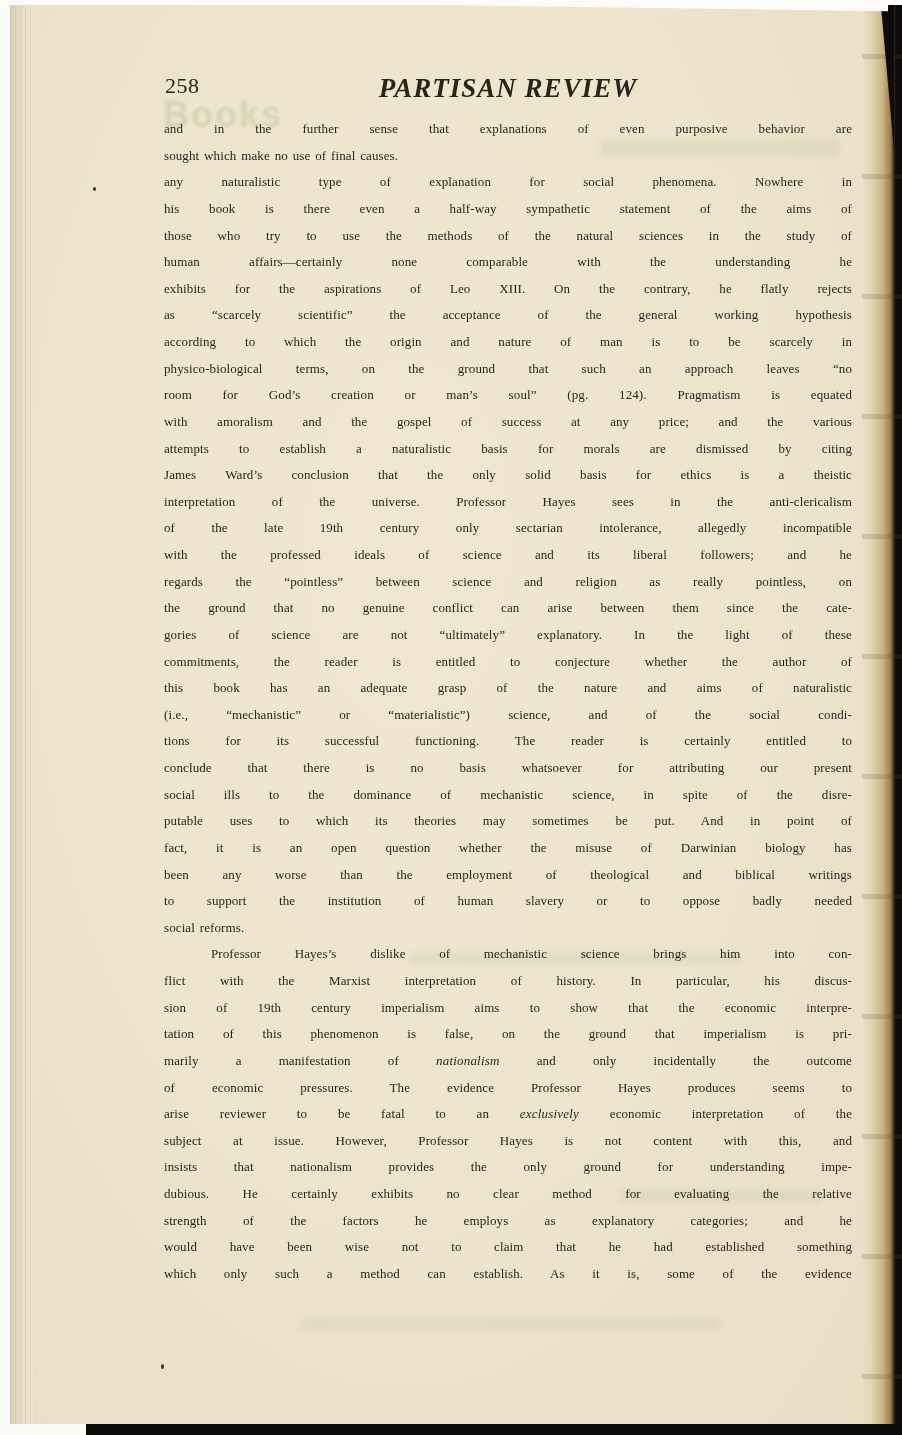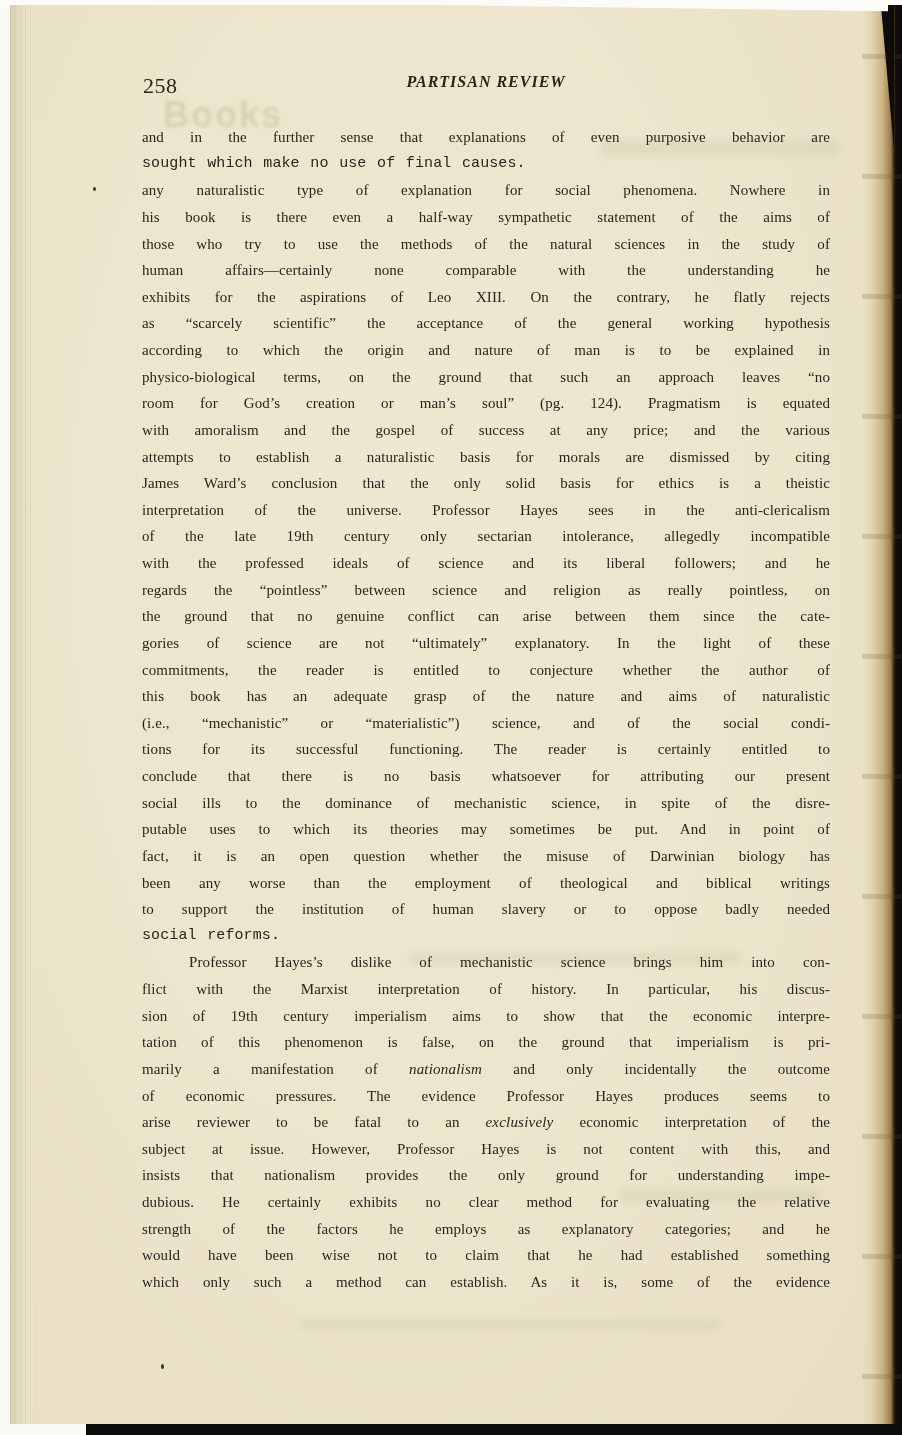--- a/index.html
+++ b/index.html
@@ -35,38 +35,38 @@
   
   .edge-top { position:absolute; top:0; left:0; right:0; height:5px; background:#fcfbf7; }
   .edge-top-wedge {
     position:absolute; top:0; left:430px; right:14px; height:14px; background:#fcfbf7;
     clip-path:polygon(0 0, 100% 0, 100% 80%, 0 36%);
   }
   .edge-bottom-white { position:absolute; bottom:0; left:0; width:86px; height:11px; background:#fbfaf5; }
   .edge-bottom-black { position:absolute; bottom:0; left:86px; right:0; height:11px; background:#0e0c0a; }
 
   
-  .content { position:absolute; left:142px; top:73px; width:688px; color:#2a261f; }
+  .content { position:absolute; left:164px; top:73px; width:688px; color:#2a261f; }
   .header { position:relative; height:28px; }
   .pagenum {
     position:absolute; left:1px; top:0;
     font-size:22px; letter-spacing:0.5px; color:#282419;
   }
   .title {
     text-align:center; font-style:italic; font-weight:700;
-    font-size:16px; letter-spacing:1px; color:#282419;
+    font-size:27px; letter-spacing:1px; color:#282419;
   }
-  .bodytext { margin-top:23px; font-size:15px; }
+  .bodytext { margin-top:15px; font-size:13px; }
   .line {
     line-height:26.62px;
     text-align:justify; text-align-last:justify;
     word-spacing:1.5px; letter-spacing:0.1px;
     color:#29251e;
   }
-  .line.last { text-align-last:left;font-family:Liberation Mono, monospace; }
+  .line.last { text-align-last:left; }
   .line.indent { text-indent:47px; }
   .line i { letter-spacing:0.2px; }
 
   
   .watermark {
     position:absolute; left:163px; top:94px;
     font-family:"Liberation Sans", sans-serif; font-weight:700;
     font-size:36px; letter-spacing:2px;
     color:rgba(183,190,142,0.42); filter:blur(1.6px);
   }
@@ -105,21 +105,21 @@
     </div>
     <div class="bodytext">
         <div class="line"><span>and in the further sense that explanations of even purposive behavior are</span></div>
         <div class="line last"><span>sought which make no use of final causes.</span></div>
         <div class="line"><span>any naturalistic type of explanation for social phenomena.  Nowhere in</span></div>
         <div class="line"><span>his book is there even a half-way sympathetic statement of the aims of</span></div>
         <div class="line"><span>those who try to use the methods of the natural sciences in the study of</span></div>
         <div class="line"><span>human affairs—certainly none comparable with the understanding he</span></div>
         <div class="line"><span>exhibits for the aspirations of Leo XIII.  On the contrary, he flatly rejects</span></div>
         <div class="line"><span>as “scarcely scientific” the acceptance of the general working hypothesis</span></div>
-        <div class="line"><span>according to which the origin and nature of man is to be explained in</span></div>
+        <div class="line"><span>according to which the origin and nature of man is to be scarcely in</span></div>
         <div class="line"><span>physico-biological terms, on the ground that such an approach leaves “no</span></div>
         <div class="line"><span>room for God’s creation or man’s soul” (pg. 124).  Pragmatism is equated</span></div>
         <div class="line"><span>with amoralism and the gospel of success at any price; and the various</span></div>
         <div class="line"><span>attempts to establish a naturalistic basis for morals are dismissed by citing</span></div>
         <div class="line"><span>James Ward’s conclusion that the only solid basis for ethics is a theistic</span></div>
         <div class="line"><span>interpretation of the universe.  Professor Hayes sees in the anti-clericalism</span></div>
         <div class="line"><span>of the late 19th century only sectarian intolerance, allegedly incompatible</span></div>
         <div class="line"><span>with the professed ideals of science and its liberal followers;  and he</span></div>
         <div class="line"><span>regards the “pointless” between science and religion as really pointless, on</span></div>
         <div class="line"><span>the ground that no genuine conflict can arise between them since the cate-</span></div>

